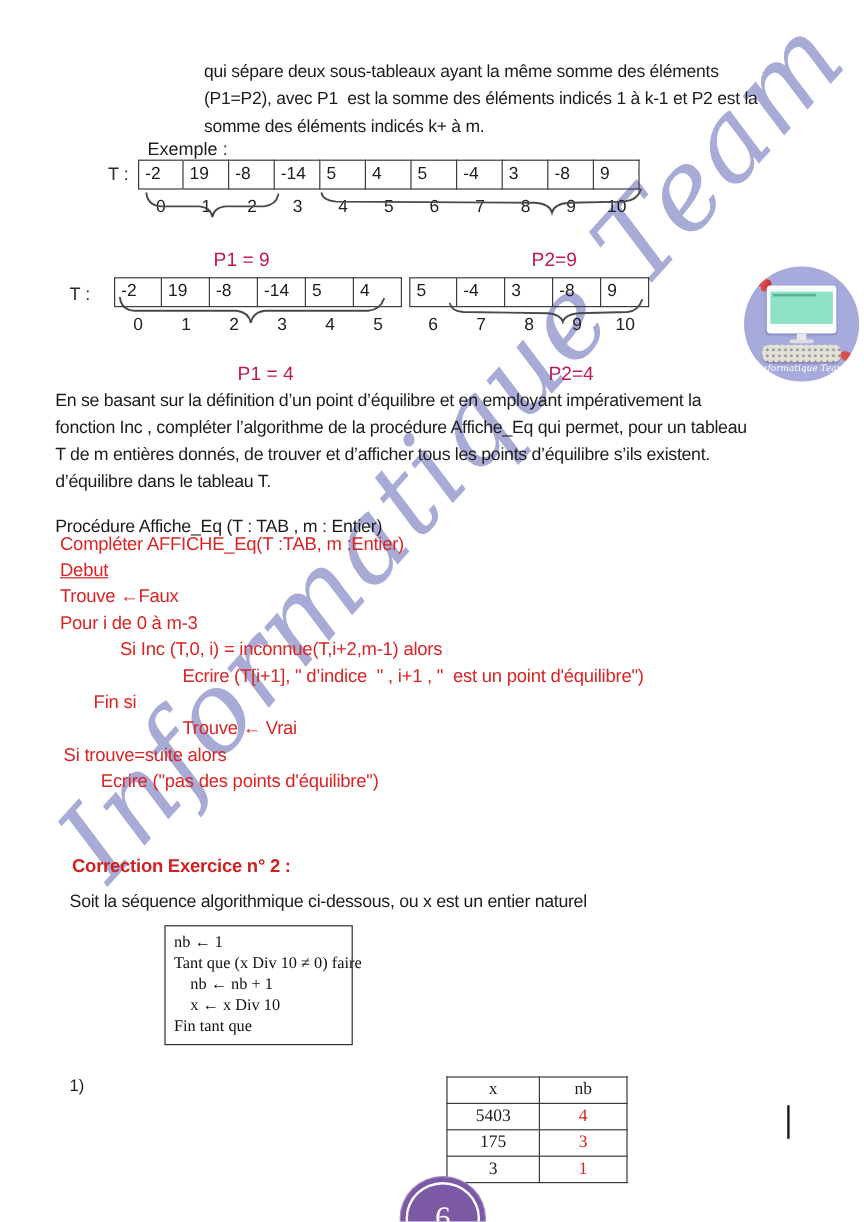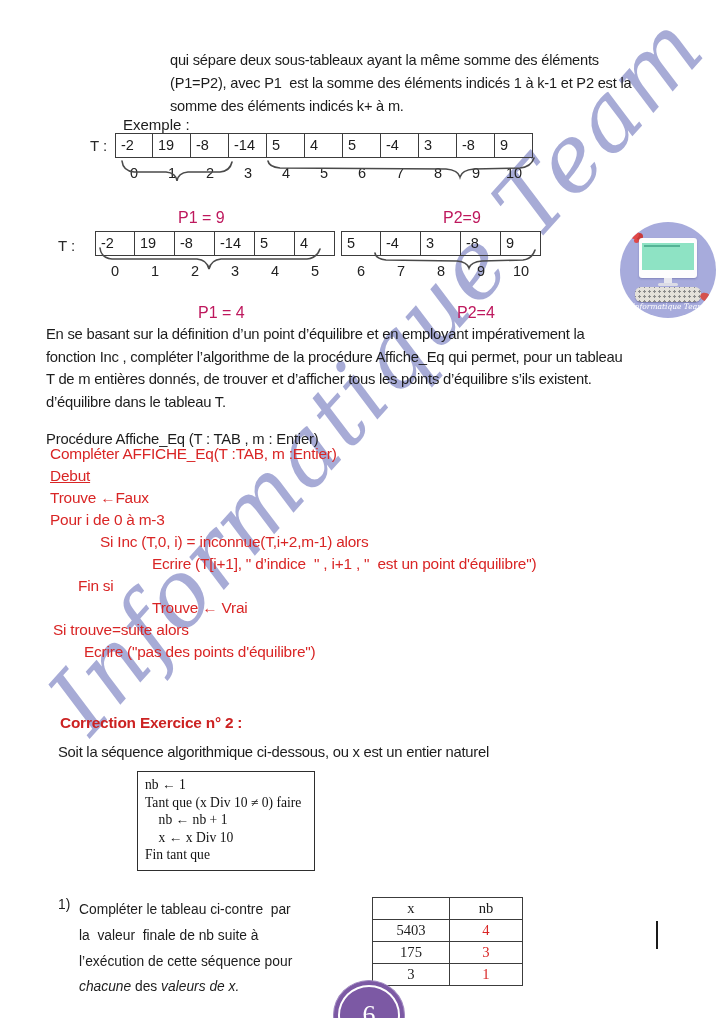--- a/index.html
+++ b/index.html
@@ -41,21 +41,21 @@
   .braces path{stroke:#4a4a4a;stroke-width:1.6;fill:none;stroke-linecap:round;}
   
   .para{left:46px;top:298px;font-size:14.8px;line-height:22.5px;letter-spacing:-0.25px;}
   .procline{left:46px;top:406px;font-size:14.8px;letter-spacing:-0.2px;}
   .algo{left:48px;top:418px;font-size:15.4px;line-height:22px;color:#d92525;letter-spacing:-0.2px;}
   .algo div{white-space:pre;}
   .correction{left:60px;top:689px;font-size:15.4px;font-weight:bold;color:#cc2222;letter-spacing:-0.2px;}
   .seqintro{left:58px;top:719px;font-size:14.8px;letter-spacing:-0.25px;}
   
   .codebox{
-    left:137px;top:746px;width:178px;box-sizing:border-box;
+    left:137px;top:746px;width:157px;box-sizing:border-box;
     border:1.5px solid #2e2e2e;padding:4px 6px 6px 7px;
     font-family:"Liberation Serif",serif;font-size:13.6px;line-height:17.6px;color:#111;
   }
   .codebox div{white-space:pre;}
   
   .qnum{left:58px;top:872px;font-size:13.8px;}
   .qtext{left:79px;top:872px;font-size:13.8px;line-height:25.8px;}
   .qtext div{white-space:pre;}
   .it{font-style:italic;}
   
@@ -236,26 +236,20 @@
 
   <div class="abs codebox">
     <div>nb ← 1</div>
     <div>Tant que (x Div 10 ≠ 0) faire</div>
     <div>    nb ← nb + 1</div>
     <div>    x ← x Div 10</div>
     <div>Fin tant que</div>
   </div>
 
   <div class="abs qnum">1)</div>
-  <div class="abs qtext">
-    <div>Compléter le tableau ci-contre  par</div>
-    <div>la  valeur  finale de nb suite à</div>
-    <div>l’exécution de cette séquence pour</div>
-    <div><span class="it">chacune</span><span> des </span><span class="it">valeurs de x.</span></div>
-  </div>
 
   <table class="abs rtable">
     <tbody>
       <tr>
         <td class="c1">x</td>
         <td class="c2">nb</td>
       </tr>
       <tr>
         <td class="c1">5403</td>
         <td class="c2 red">4</td>

